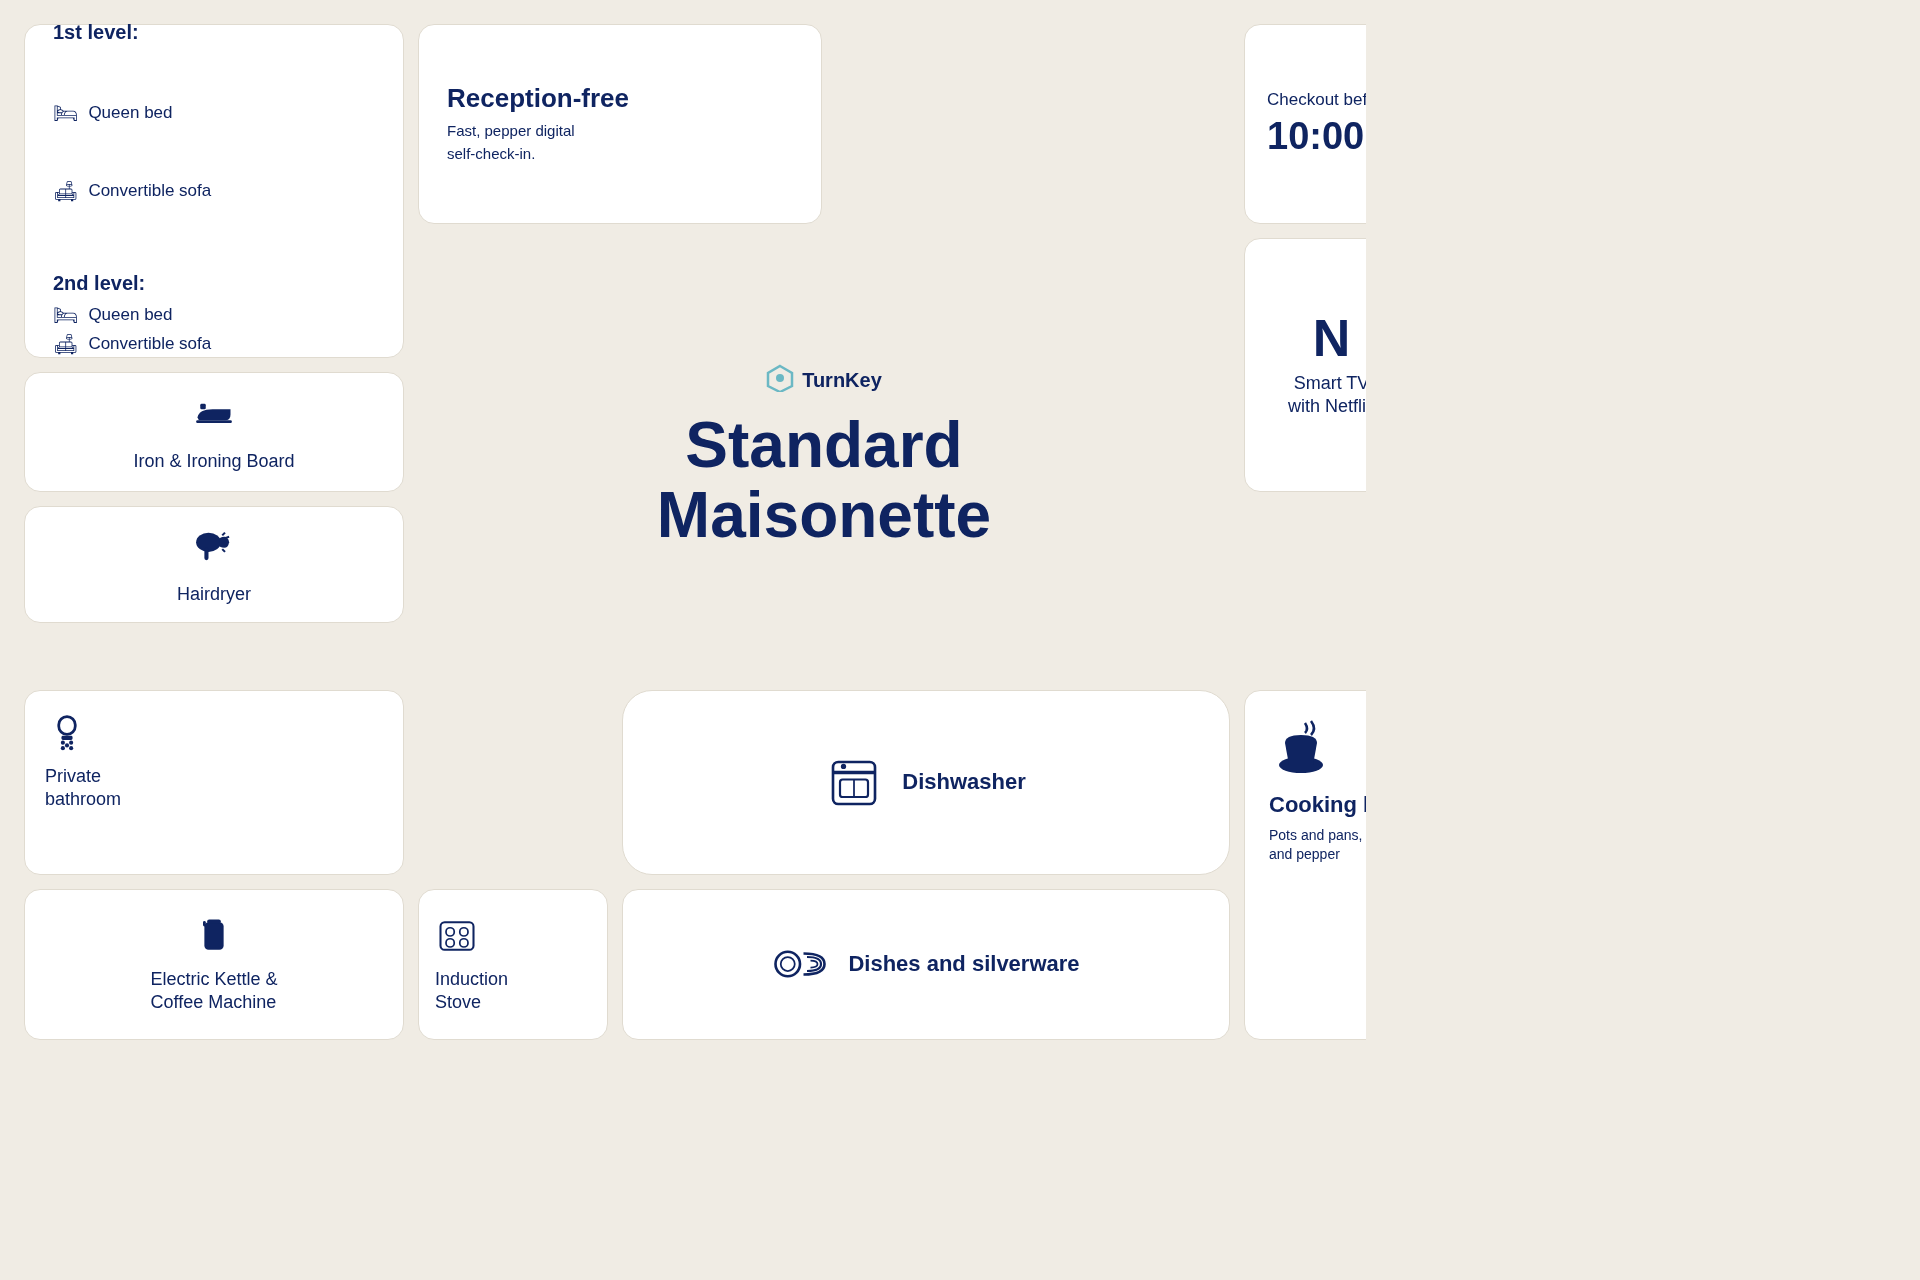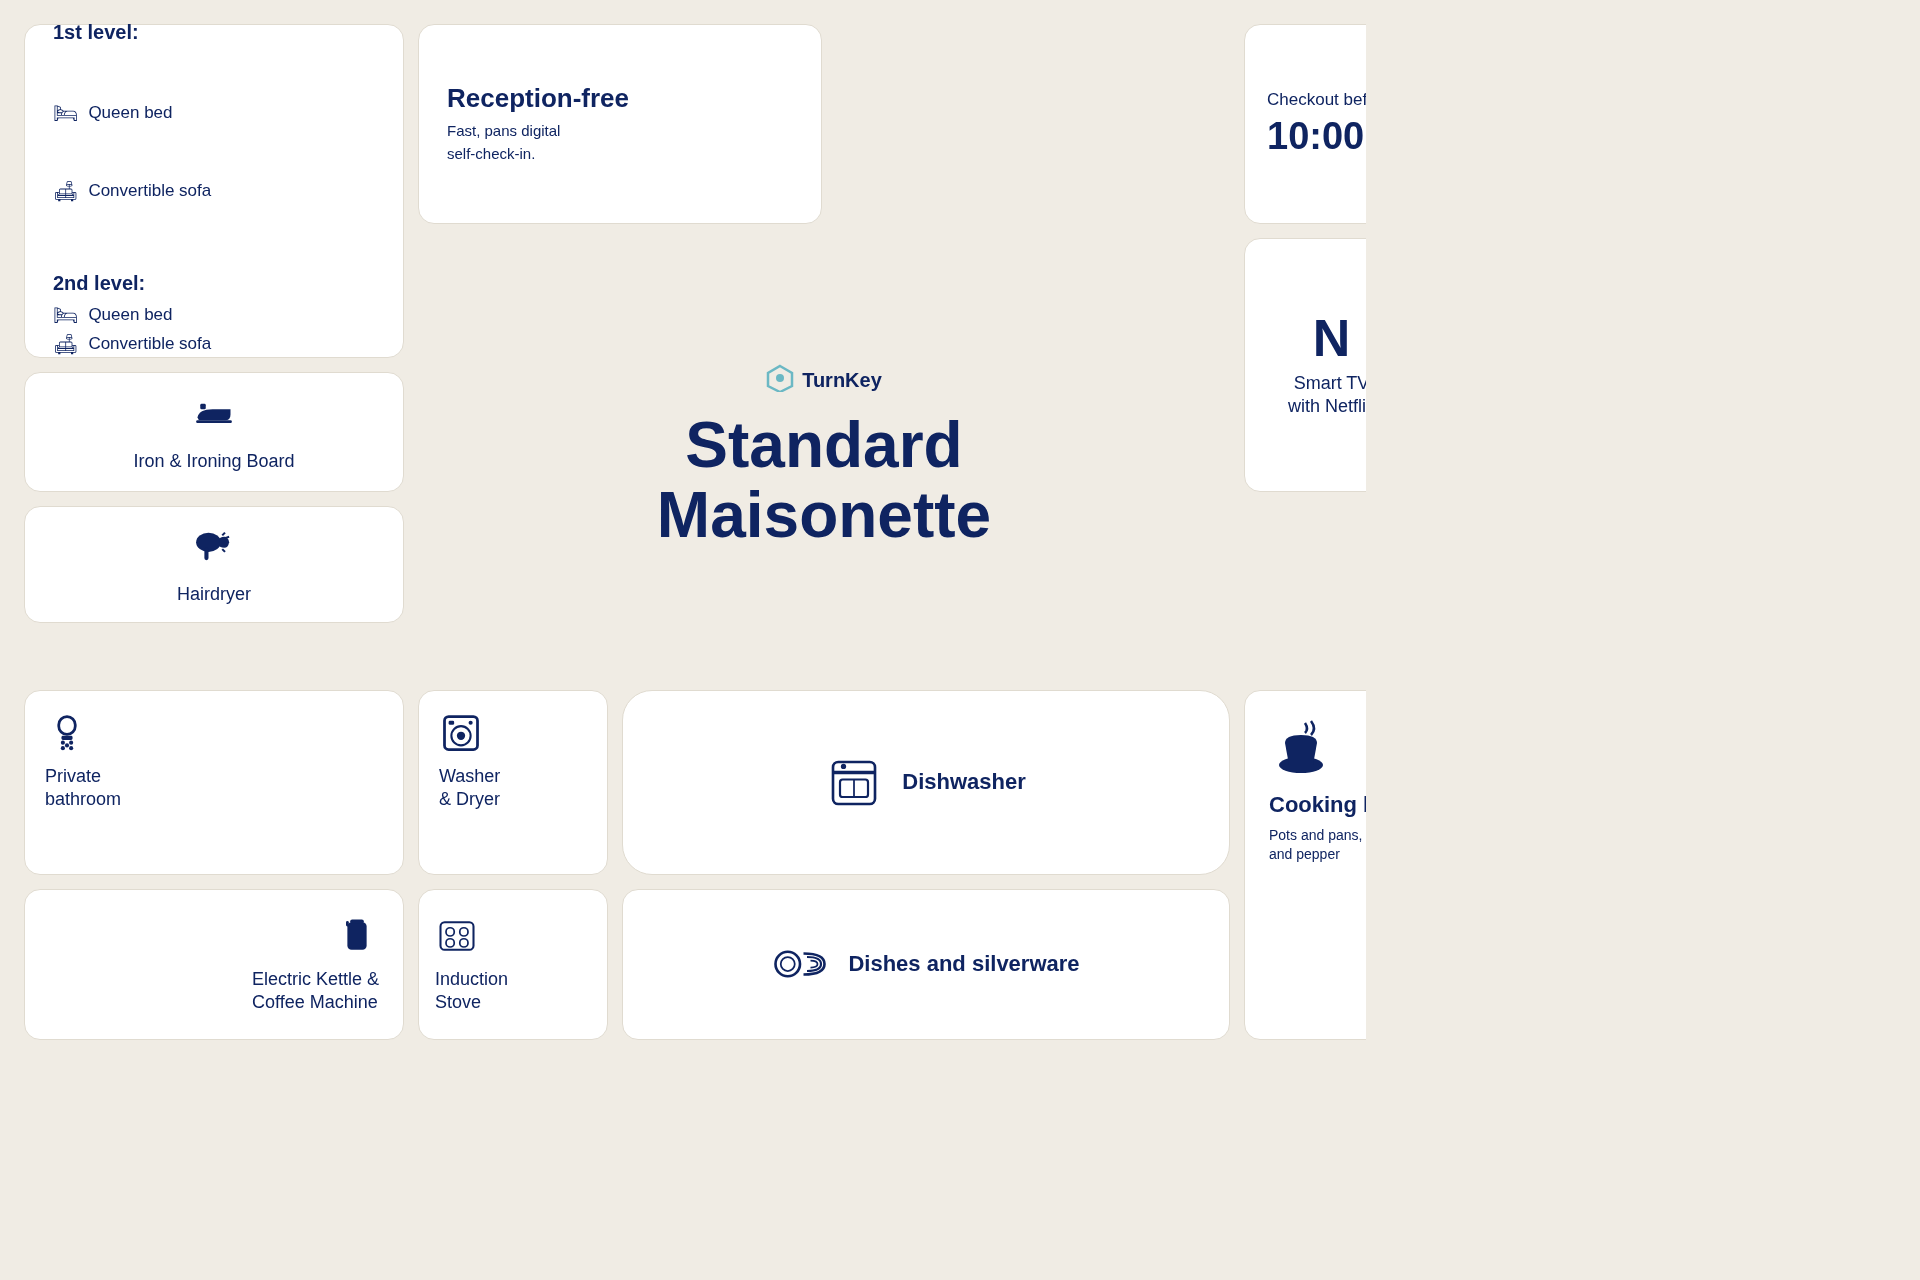--- a/index.html
+++ b/index.html
@@ -310,21 +310,21 @@
         <div class="item-row">
           <span class="ico">🛋</span>
           <span class="txt">Convertible sofa</span>
         </div>
       </div>
     </div>
 
     <div class="card reception-card" style="grid-column:2/4; grid-row:1;">
       <div class="main-title">Reception-free</div>
       <div class="sub-text">
-        <span>Fast, pans digital</span><br>
+        <span>Fast, pepper digital</span><br>
         <span>self-check-in.</span>
       </div>
     </div>
 
 
     <div class="card checkout-card" style="grid-column:6/8; grid-row:1;">
       <div class="label-top">Checkout before</div>
       <div class="time-big">
         <span>10:00 or 13:00</span><span class="sup-star">*</span>
       </div>
@@ -405,34 +405,22 @@
         <circle cx="38" cy="46" r="3"></circle>
         <circle cx="26" cy="54" r="3"></circle>
         <circle cx="38" cy="54" r="3"></circle>
         <circle cx="32" cy="50" r="3"></circle>
       </svg>
       <div class="card-label">
         Private<br>bathroom
       </div>
     </div>
 
-    <div class="card" style="grid-column:2; grid-row:5; align-items:flex-start; padding:20px; display:flex; flex-direction:column; justify-content:flex-start;">
-      <svg class="svg-icon" viewBox="0 0 64 64" style="margin-bottom:10px;">
-        <rect x="8" y="8" width="48" height="48" rx="6" fill="none" stroke="#0f2461" stroke-width="4"></rect>
-        <circle cx="32" cy="36" r="14" fill="none" stroke="#0f2461" stroke-width="3"></circle>
-        <circle cx="32" cy="36" r="6" fill="#0f2461"></circle>
-        <rect x="14" y="14" width="8" height="6" rx="2"></rect>
-        <circle cx="46" cy="17" r="3" fill="#0f2461"></circle>
-      </svg>
-      <div class="card-label">
-        Washer<br>&amp; Dryer
-      </div>
-    </div>
-
-    <div class="card kettle-card" style="grid-column:1; grid-row:6; align-items:flex-end; padding:24px; display:flex; flex-direction:column;">
+
+    <div class="card kettle-card" style="grid-column:1; grid-row:6; align-items:center; padding:24px; display:flex; flex-direction:column;">
       <svg class="svg-icon" viewBox="0 0 64 64" style="margin-bottom:10px;">
         <rect x="18" y="12" width="28" height="40" rx="6" fill="#0f2461"></rect>
         <rect x="22" y="8" width="20" height="6" rx="3" fill="#0f2461"></rect>
         <rect x="16" y="10" width="4" height="8" rx="2" fill="#0f2461"></rect>
       </svg>
       <div class="card-label">
         Electric Kettle &amp;<br>Coffee Machine
       </div>
     </div>
 

